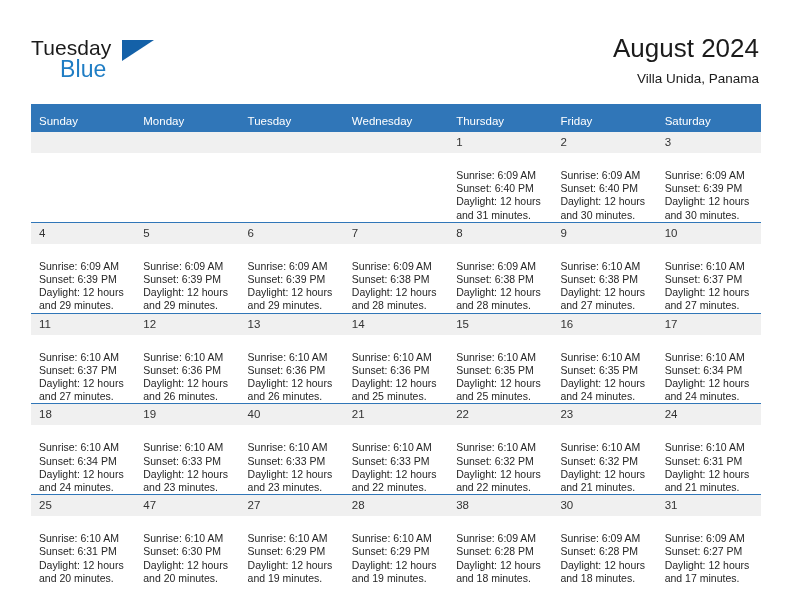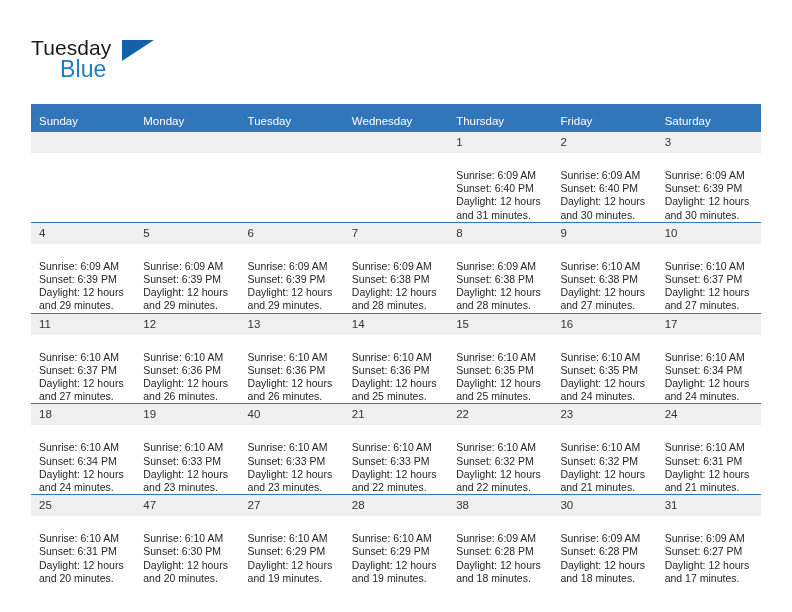--- a/index.html
+++ b/index.html
@@ -151,20 +151,24 @@
 <div class="page">
 
   <div class="header">
 
     <div class="brand">
       <span class="brand-general">Tuesday</span>
       <span class="brand-triangle"></span>
       <span class="brand-blue">Blue</span>
     </div>
 
+    <div class="title-block">
+      <div class="cal-title">August 2024</div>
+      <div class="cal-subtitle">Villa Unida, Panama</div>
+    </div>
 
   </div>
 
   <table class="calendar">
     <thead>
       <tr>
         <th>Sunday</th>
         <th>Monday</th>
         <th>Tuesday</th>
         <th>Wednesday</th>

